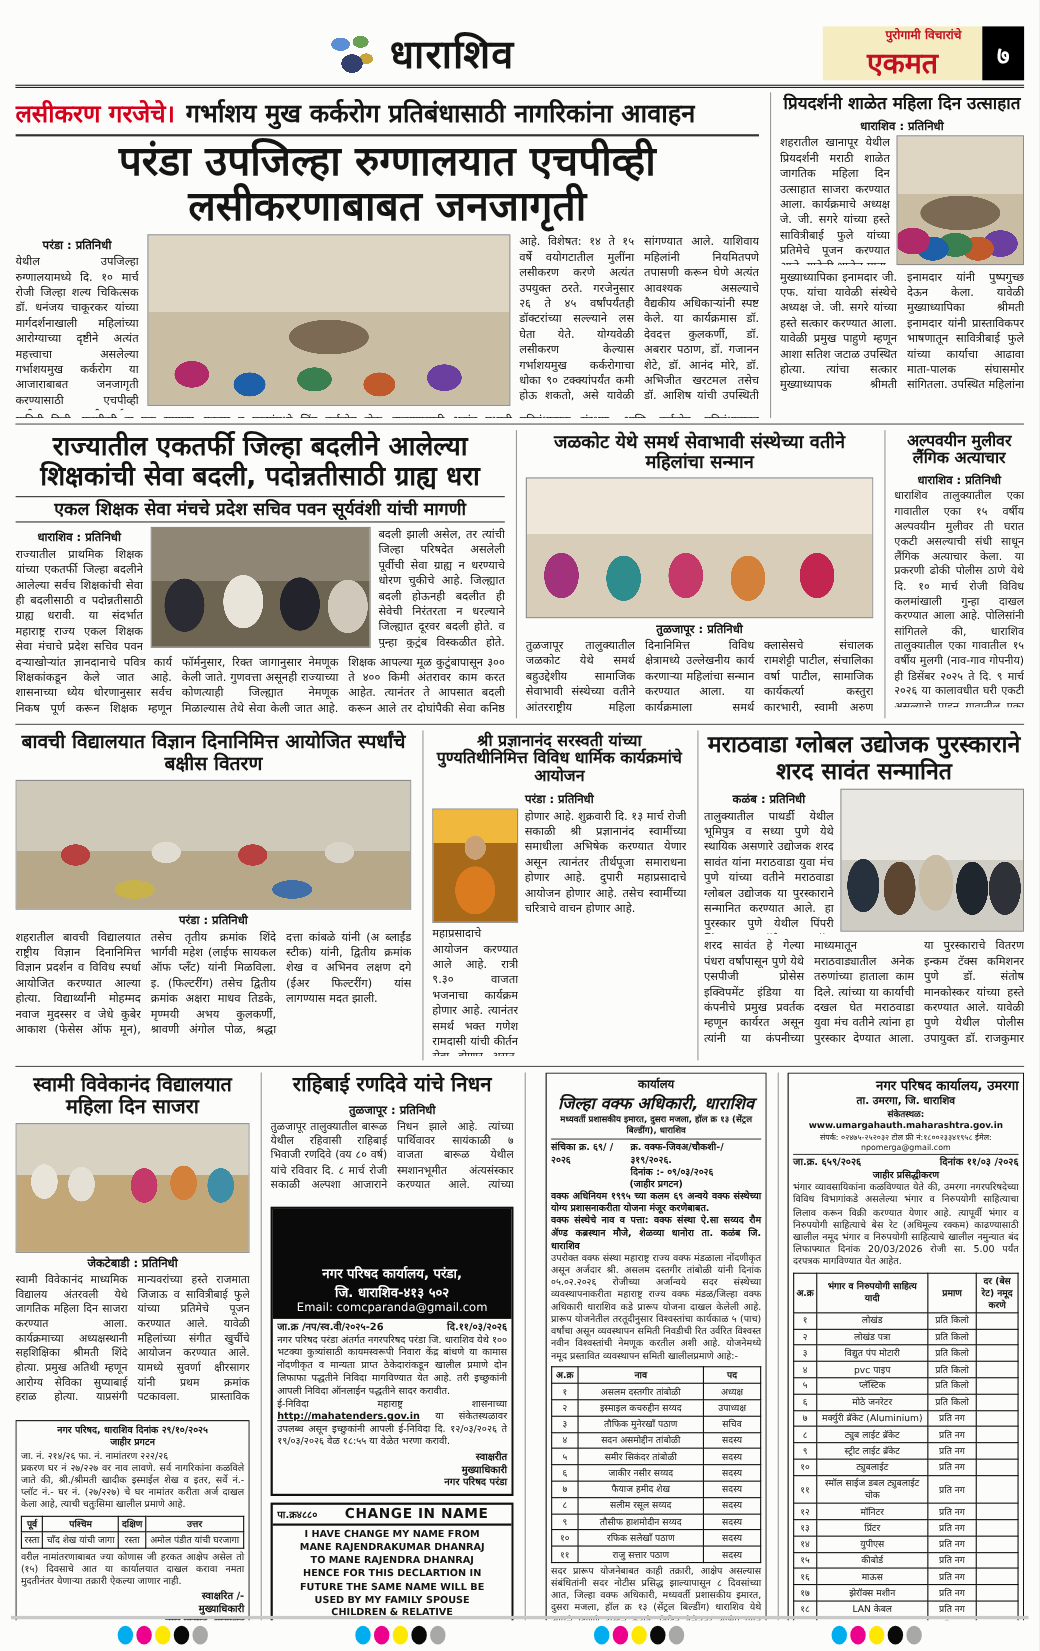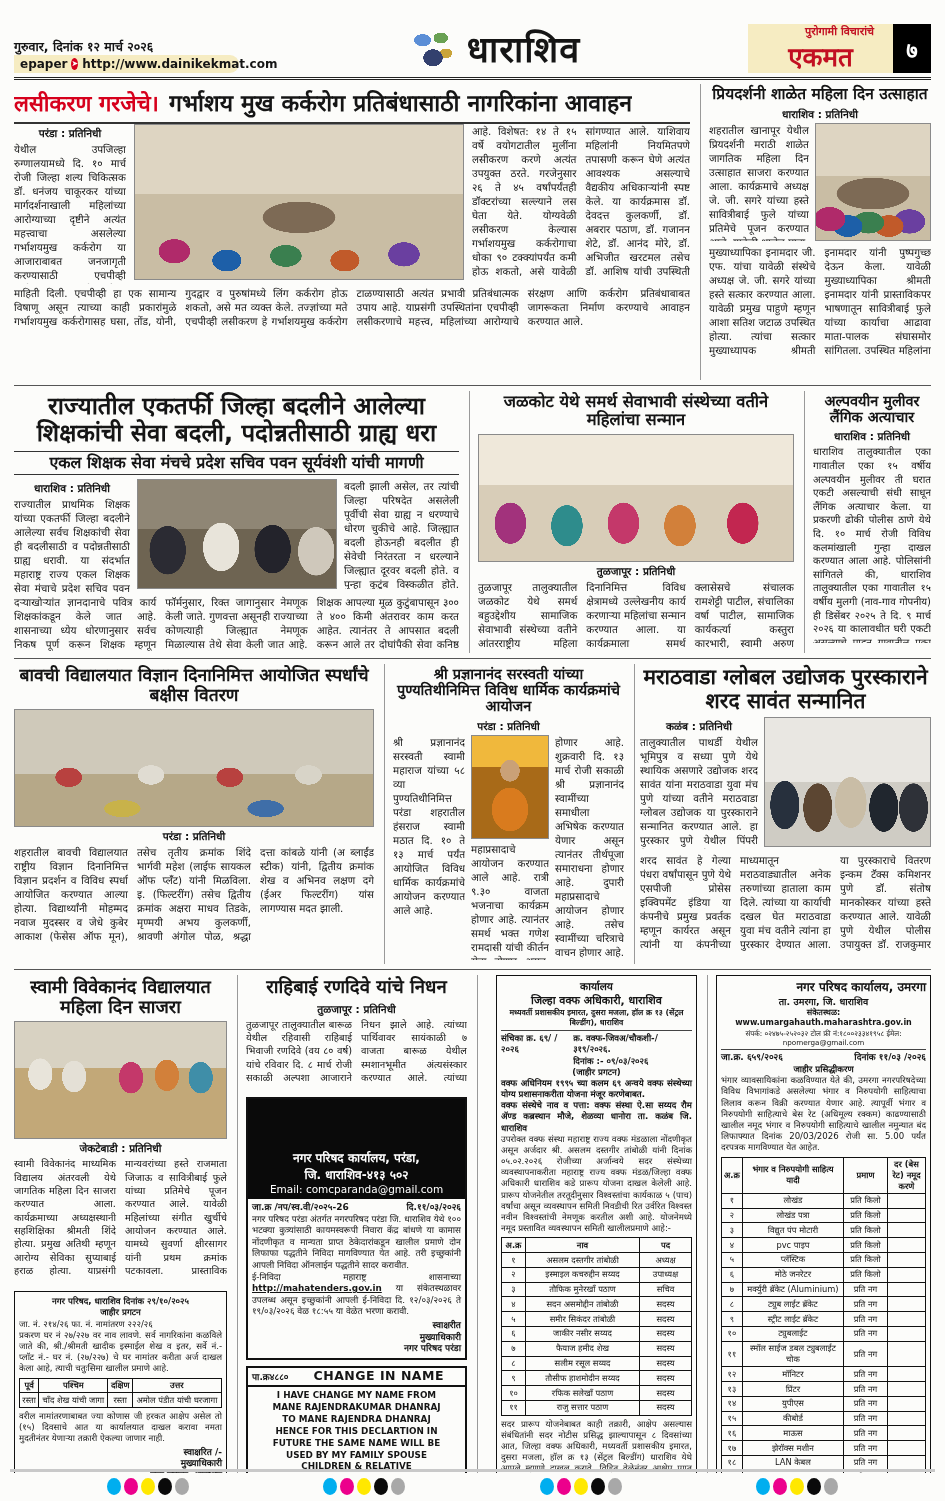--- a/index.html
+++ b/index.html
@@ -110,45 +110,38 @@
   .dots{display:flex;gap:3px;}
   .dot{width:14px;height:17px;border-radius:50%;}
   .d-c{background:#00aeef;} .d-m{background:#ec008c;} .d-y{background:#ffe800;} .d-k{background:#0a0a0a;} .d-g{background:#a8a8a8;}
 </style>
 </head>
 <body>
 
 <div class="page">
 
   <header class="masthead">
-    <div class="mh-left">
-      <div class="mh-date">गुरुवार, दिनांक १२ मार्च २०२६</div>
-      <div class="mh-epaper">
-        <span>epaper</span>
-        <span class="ep-ic">➤</span>
-        <span>http://www.dainikekmat.com</span>
-      </div>
-    </div>
     <div class="mh-center">
       <div class="logo-blob"></div>
       <div class="mh-title">धाराशिव</div>
     </div>
     <div class="mh-right">
       <div class="mh-tag">पुरोगामी विचारांचे</div>
       <div class="mh-brand">एकमत</div>
     </div>
     <div class="mh-page">७</div>
   </header>
 
   <section class="band" style="height:296px;margin-top:4px;">
     <div class="zone" style="width:676px;">
       <div class="kicker">
         <span class="kick-red">लसीकरण गरजेचे।</span>
         <span class="kick-black">गर्भाशय मुख कर्करोग प्रतिबंधासाठी नागरिकांना आवाहन</span>
       </div>
+      <div class="hl" style="font-size:37px;">परंडा उपजिल्हा रुग्णालयात एचपीव्ही लसीकरणाबाबत जनजागृती</div>
       <div style="display:flex;gap:8px;height:158px;">
         <div style="width:112px;">
           <div class="byline">परंडा : प्रतिनिधी</div>
           <div class="body-txt" style="height:142px;">येथील उपजिल्हा रुग्णालयामध्ये दि. १० मार्च रोजी जिल्हा शल्य चिकित्सक डॉ. धनंजय चाकूरकर यांच्या मार्गदर्शनाखाली महिलांच्या आरोग्याच्या दृष्टीने अत्यंत महत्त्वाचा असलेल्या गर्भाशयमुख कर्करोग या आजाराबाबत जनजागृती करण्यासाठी एचपीव्ही लसीकरण जनजागृती कार्यक्रम वैद्यकीय अधीक्षक डॉ. जुबेर मोमीन यांच्या उपस्थितीत उत्साहात पार पडला. याप्रसंगी उपस्थित वैद्यकीय अधिकाऱ्यांनी एचपीव्ही लसीबाबत नागरिकांना सविस्तर</div>
         </div>
         <div class="ph ph-crowd" style="width:330px;height:156px;"></div>
         <div class="body-txt cols2" style="flex:1;height:156px;">आहे. विशेषत: १४ ते १५ वर्षे वयोगटातील मुलींना लसीकरण करणे अत्यंत उपयुक्त ठरते. गरजेनुसार २६ ते ४५ वर्षांपर्यंतही डॉक्टरांच्या सल्ल्याने लस घेता येते. योग्यवेळी लसीकरण केल्यास गर्भाशयमुख कर्करोगाचा धोका ९० टक्क्यांपर्यंत कमी होऊ शकतो, असे यावेळी सांगण्यात आले. याशिवाय महिलांनी नियमितपणे तपासणी करून घेणे अत्यंत आवश्यक असल्याचे वैद्यकीय अधिकाऱ्यांनी स्पष्ट केले. या कार्यक्रमास डॉ. देवदत्त कुलकर्णी, डॉ. अबरार पठाण, डॉ. गजानन शेटे, डॉ. आनंद मोरे, डॉ. अभिजीत खरटमल तसेच डॉ. आशिष यांची उपस्थिती लाभली. प्रशासकीय व परिचारिका विभागाचे श्रीमती केसकर, कुलकर्णी, सकाडकर, दुधकवडे, भिटे, स्वाती यांनी सक्रिय सहभाग नोंदविला. अमोल बोधुरकर, वायू खताळ, फार्मसी ऑफिसर श्रीमती मते, जितेंद्र ओव्हाळ व इतर कर्मचारी वृंदांनी सांघन्ययपूर्वक कार्य करत हा उपक्रम यशस्वी केला.</div>
       </div>
       <div class="body-txt cols4" style="height:48px;margin-top:4px;">माहिती दिली. एचपीव्ही हा एक सामान्य विषाणू असून त्याच्या काही प्रकारांमुळे गर्भाशयमुख कर्करोगासह घसा, तोंड, योनी, गुदद्वार व पुरुषांमध्ये लिंग कर्करोग होऊ शकतो, असे मत व्यक्त केले. तज्ज्ञांच्या मते एचपीव्ही लसीकरण हे गर्भाशयमुख कर्करोग टाळण्यासाठी अत्यंत प्रभावी प्रतिबंधात्मक उपाय आहे. याप्रसंगी उपस्थितांना एचपीव्ही लसीकरणाचे महत्त्व, महिलांच्या आरोग्याचे संरक्षण आणि कर्करोग प्रतिबंधाबाबत जागरूकता निर्माण करण्याचे आवाहन करण्यात आले.</div>
     </div>
@@ -198,21 +191,20 @@
     <div class="zone" style="width:360px;">
       <div class="hl" style="font-size:17.5px;">बावची विद्यालयात विज्ञान दिनानिमित्त आयोजित स्पर्धांचे बक्षीस वितरण</div>
       <div class="ph ph-school" style="width:100%;height:118px;"></div>
       <div class="byline">परंडा : प्रतिनिधी</div>
       <div class="body-txt cols3" style="height:118px;">शहरातील बावची विद्यालयात राष्ट्रीय विज्ञान दिनानिमित्त विज्ञान प्रदर्शन व विविध स्पर्धा आयोजित करण्यात आल्या होत्या. विद्यार्थ्यांनी मोहम्मद नवाज मुदस्सर व जेधे कुबेर आकाश (फेसेस ऑफ मून), तसेच तृतीय क्रमांक शिंदे भार्गवी महेश (लाईफ सायकल ऑफ प्लँट) यांनी मिळविला. इ. (फिल्टरींग) तसेच द्वितीय क्रमांक अक्षरा माधव तिडके, मृण्मयी अभय कुलकर्णी, श्रावणी अंगोल पोळ, श्रद्धा दत्ता कांबळे यांनी (अ ब्लाईंड स्टीक) यांनी, द्वितीय क्रमांक शेख व अभिनव लक्षण दगे (ईअर फिल्टरींग) यांस लागण्यास मदत झाली.</div>
     </div>
     <div class="zone zsep" style="width:240px;padding-left:8px;">
       <div class="hl" style="font-size:14.5px;">श्री प्रज्ञानानंद सरस्वती यांच्या पुण्यतिथीनिमित्त विविध धार्मिक कार्यक्रमांचे आयोजन</div>
       <div class="byline">परंडा : प्रतिनिधी</div>
       <div style="display:flex;gap:6px;height:228px;">
-        <div class="body-txt" style="width:72px;">श्री प्रज्ञानानंद सरस्वती स्वामी महाराज यांच्या ५८ व्या पुण्यतिथीनिमित्त परंडा शहरातील हंसराज स्वामी मठात दि. १० ते १३ मार्च पर्यंत आयोजित विविध धार्मिक कार्यक्रमांचे आयोजन करण्यात आले आहे.</div>
         <div style="width:78px;">
           <div class="ph ph-saint" style="width:78px;height:104px;"></div>
           <div class="body-txt" style="height:118px;margin-top:3px;">महाप्रसादाचे आयोजन करण्यात आले आहे. रात्री ९.३० वाजता भजनाचा कार्यक्रम होणार आहे. त्यानंतर समर्थ भक्त गणेश रामदासी यांची कीर्तन सेवा होणार असून, रात्री १ वाजून १० मि. समाधीवर गुलाल उधळून पुण्यतिथी उत्सवाची सांगता होणार आहे. या सर्व कार्यक्रमांना भाविकांनी उपस्थित राहून लाभ घ्यावा, असे आवाहन श्री रामचरित मानसप्रेमी मंडळाच्या वतीने करण्यात आले आहे.</div>
         </div>
         <div class="body-txt" style="flex:1;">होणार आहे. शुक्रवारी दि. १३ मार्च रोजी सकाळी श्री प्रज्ञानानंद स्वामींच्या समाधीला अभिषेक करण्यात येणार असून त्यानंतर तीर्थपूजा समाराधना होणार आहे. दुपारी महाप्रसादाचे आयोजन होणार आहे. तसेच स्वामींच्या चरित्राचे वाचन होणार आहे.</div>
       </div>
     </div>
     <div class="zone zsep" style="width:297px;padding-left:5px;">
       <div class="hl" style="font-size:21px;">मराठवाडा ग्लोबल उद्योजक पुरस्काराने शरद सावंत सन्मानित</div>
       <div style="display:flex;gap:6px;height:132px;">
@@ -306,21 +298,21 @@
               <div>ADESS:- At.Madaj, Tq. Omerga, Dist. Osmanabad.</div>
             </div>
           </div>
 
         </div>
     </div>
 
     <div class="zone zsep" style="width:220px;padding-left:18px;">
       <div class="nbox">
         <div class="nb-center bold" style="font-size:10.5px;">कार्यालय</div>
-        <div class="nb-center bold" style="font-size:11px;">जिल्हा वक्फ अधिकारी, धाराशिव</div>
+        <div class="nb-center bold" style="font-size:15px;font-style:italic;">जिल्हा वक्फ अधिकारी, धाराशिव</div>
         <div class="nb-center bold" style="font-size:7.8px;border-bottom:1px solid #444;padding-bottom:2px;">मध्यवर्ती प्रशासकीय इमारत, दुसरा मजला, हॉल क्र १३ (सेंट्रल बिल्डींग), धाराशिव</div>
         <div style="display:flex;justify-content:space-between;margin-top:2px;">
           <span class="bold">संचिका क्र. ६९/ /२०२६</span>
           <span style="text-align:left;">
             <span class="bold">क्र. वक्फ-जिवअ/चौकशी-/३१९/२०२६.</span><br>
             <span class="bold">दिनांक :- ०९/०३/२०२६</span>
           </span>
         </div>
         <div class="nb-center bold">(जाहीर प्रगटन)</div>
         <div class="bold" style="text-align:justify;">वक्फ अधिनियम १९९५ च्या कलम ६९ अन्वये वक्फ संस्थेच्या योग्य प्रशासनाकरीता योजना मंजूर करणेबाबत.</div>

